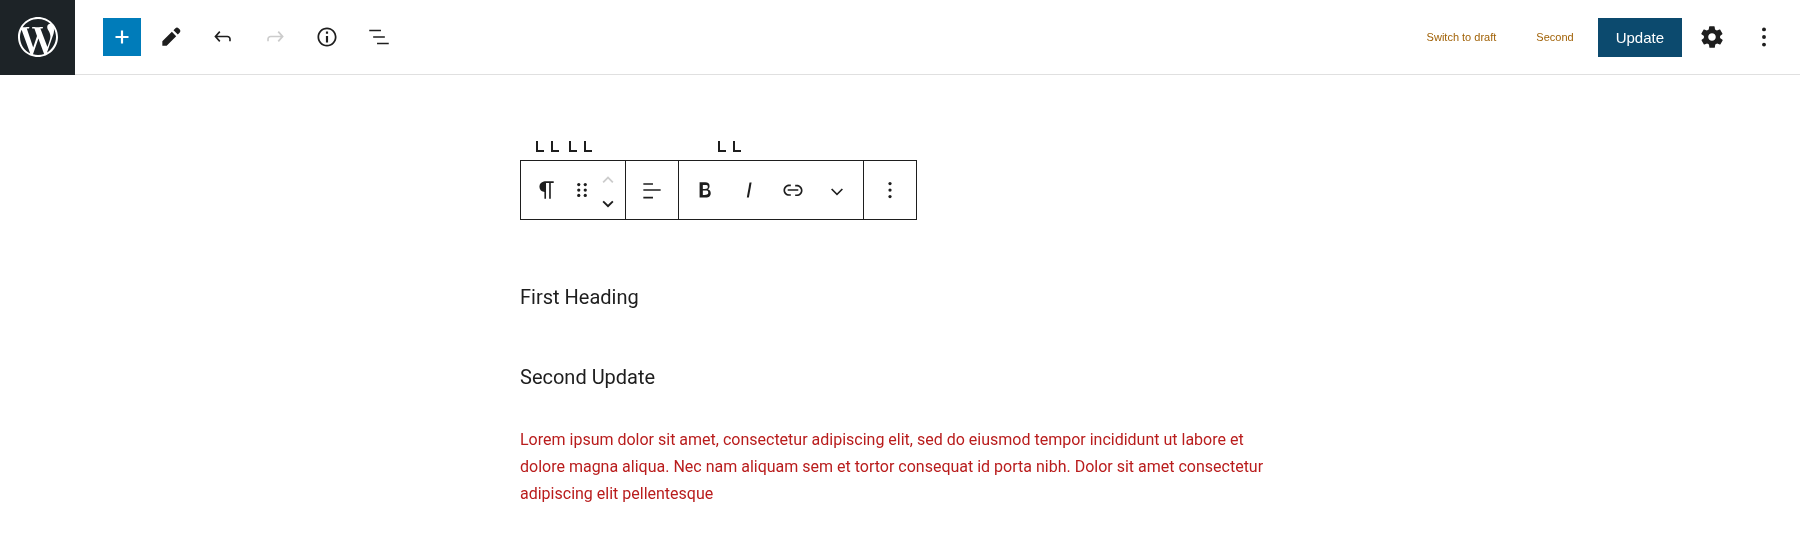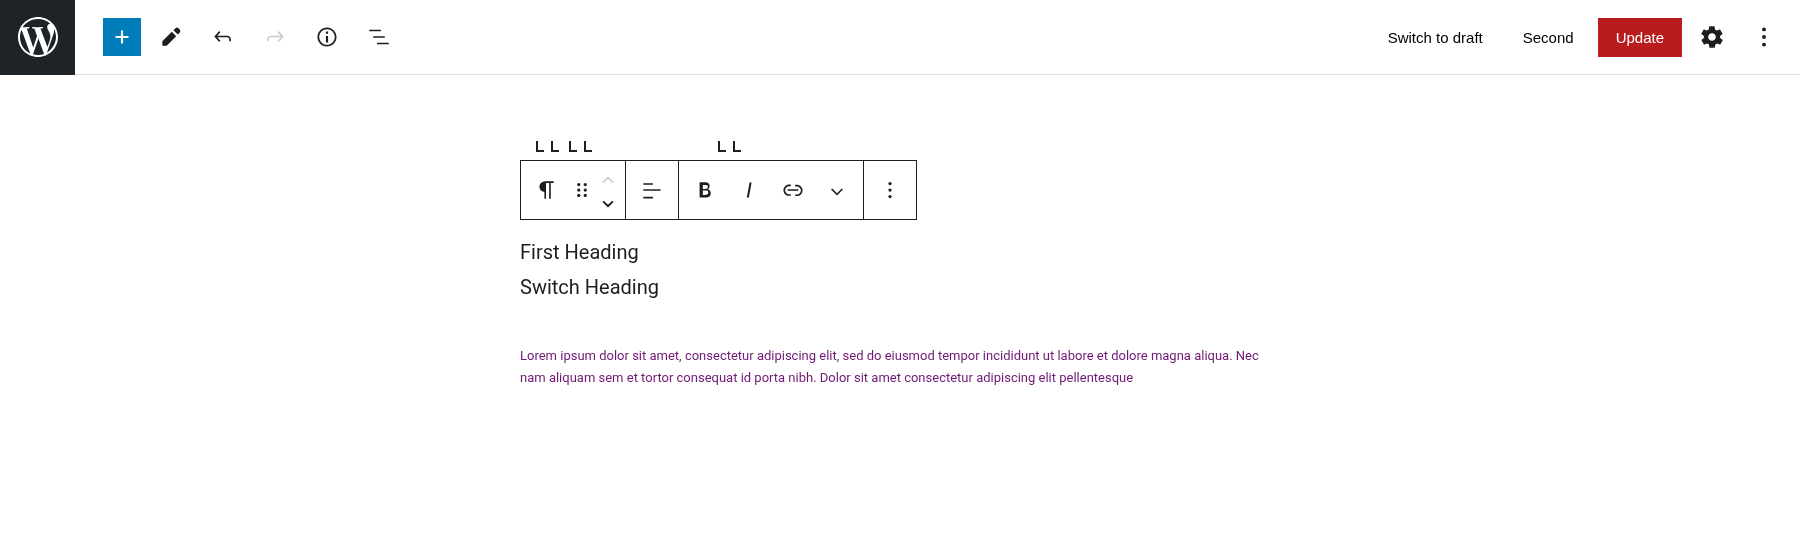--- a/index.html
+++ b/index.html
@@ -74,31 +74,31 @@
     }
     .toolbar-right {
       margin-left: auto;
       display: flex;
       align-items: center;
       gap: 8px;
       padding-right: 14px;
     }
     .text-btn {
       padding: 10px 16px;
-      font-size: 15px;
-      color: #000000;
+      font-size: 11px;
+      color: #a16207;
       cursor: pointer;
       background: transparent;
       border: none;
     }
     .update-btn {
       padding: 11px 18px;
       font-size: 15px;
       color: #fff;
-      background: #b91c1c;
+      background: #0c4a6e;
       cursor: pointer;
       border: none;
     }
     .settings-icon, .more-icon {
       width: 44px;
       height: 44px;
       display: flex;
       align-items: center;
       justify-content: center;
       cursor: pointer;
@@ -213,25 +213,26 @@
     }
     .content-body {
       padding-top: 90px;
       font-size: 20px;
       line-height: 1.75;
       color: #1e1e1e;
     }
     .heading-item {
       font-size: 20px;
       font-weight: 400;
+      margin-top: 45px;
     }
     .paragraph {
-      margin-top: 40px;
-      color: #701a75;
-      font-size: 13px;
+      margin-top: 31px;
+      color: #b91c1c;
+      font-size: 16px;
       line-height: 1.7;
     }
   </style>
 </head>
 <body>
 
 <div class="top-bar">
   <div class="wp-logo">
     <svg viewBox="0 0 20 20">
         <path d="M10 0C4.5 0 0 4.5 0 10s4.5 10 10 10 10-4.5 10-10S15.5 0 10 0zM1 10c0-1.3.3-2.5.8-3.6l4.3 11.8C3.2 16.8 1 13.7 1 10zm9 9c-.9 0-1.7-.1-2.5-.4l2.7-7.8 2.8 7.6c0 .1 0 .1.1.1-1 .3-2 .5-3.1.5zm1.2-13.2c.5 0 1-.1 1-.1.5-.1.4-.8-.1-.7 0 0-1.5.1-2.4.1-.9 0-2.3-.1-2.3-.1-.5 0-.6.7-.1.7 0 0 .5.1.9.1l1.3 3.7-1.9 5.7L4.4 5.8c.5 0 1-.1 1-.1.5-.1.4-.8-.1-.7 0 0-1.5.1-2.4.1h-.6C4 2.6 6.8 1 10 1c2.4 0 4.6.9 6.2 2.4h-.1c-.9 0-1.5.8-1.5 1.6 0 .8.4 1.4.9 2.2.3.6.7 1.4.7 2.5 0 .8-.3 1.7-.7 3L14.7 15l-3.5-9.2zm3.3 12c0 .1 0 0 0 0l2.8-8c.5-1.3.7-2.3.7-3.2 0-.3 0-.6-.1-.9.7 1.2 1.1 2.7 1.1 4.2 0 3.3-1.8 6.2-4.5 7.9z"></path>
@@ -381,18 +382,18 @@
               <circle cx="12" cy="6" r="1.5"></circle>
               <circle cx="12" cy="12" r="1.5"></circle>
               <circle cx="12" cy="18" r="1.5"></circle>
             </svg>
         </div>
       </div>
     </div>
 
     <div class="content-body">
       <div class="heading-item">First Heading</div>
-      <div class="heading-item">Switch Heading</div>
+      <div class="heading-item">Second Update</div>
       <div class="paragraph">Lorem ipsum dolor sit amet, consectetur adipiscing elit, sed do eiusmod tempor incididunt ut labore et dolore magna aliqua. Nec nam aliquam sem et tortor consequat id porta nibh. Dolor sit amet consectetur adipiscing elit pellentesque</div>
     </div>
 
   </div>
 </div>
 
 </body></html>

